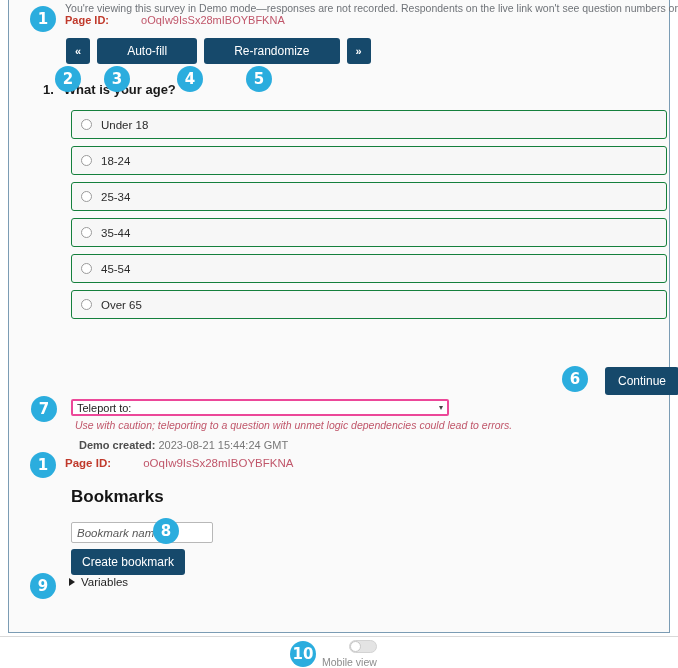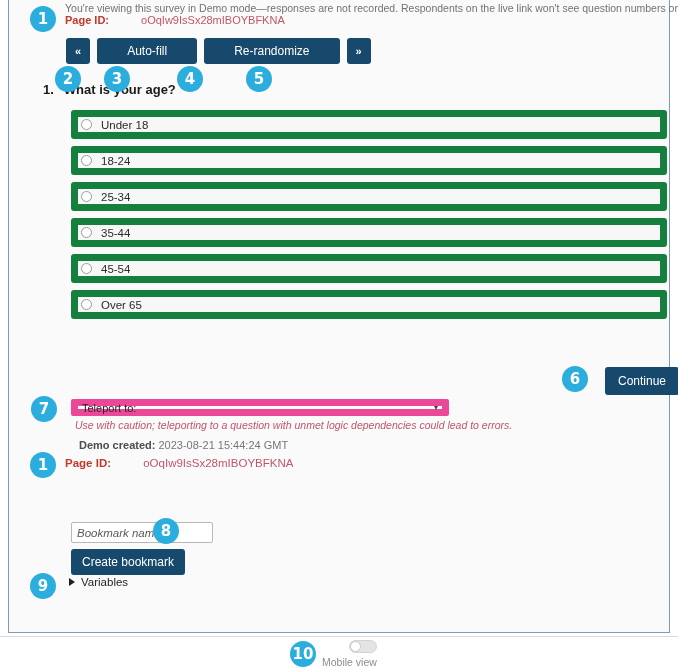--- a/index.html
+++ b/index.html
@@ -88,26 +88,26 @@
 
   .options {
     position: absolute;
     left: 62px;
     top: 110px;
     width: 596px;
   }
   .option {
     height: 29px;
     background: #f7f7f7;
-    border: 7px solid #15803d;
+    border: 1px solid #15803d;
     border-radius: 3px;
     margin-bottom: 7px;
     display: flex;
     align-items: center;
-    padding-left: 3px;
+    padding-left: 9px;
     box-sizing: border-box;
     cursor: pointer;
     text-align: right;
   }
   .radio {
     width: 9px;
     height: 9px;
     border: 1px solid #9b9b9b;
     border-radius: 50%;
     background: #ffffff;
@@ -129,21 +129,21 @@
   }
 
   
   .teleport-select {
     position: absolute;
     left: 62px;
     top: 399px;
     width: 378px;
     height: 17px;
     background: #ffffff;
-    border: 7px solid #ec4899;
+    border: 2px solid #ec4899;
     border-radius: 2px;
     font-size: 11px;
     color: #222222;
     display: flex;
     align-items: center;
     padding: 0 4px;
     box-sizing: border-box;
     cursor: pointer;
   }
   .teleport-select .caret {
@@ -350,20 +350,21 @@
     <div class="demo-created">
       <span class="lbl">Demo created:</span>
       <span>2023-08-21 15:44:24 GMT</span>
     </div>
 
     <div class="pageid-line" id="pageid-bottom">
       <span class="lbl">Page ID:</span>
       <span class="val">oOqIw9IsSx28mIBOYBFKNA</span>
     </div>
 
+    <div class="bookmarks-title">Bookmarks</div>
 
     <input id="bookmark-input" type="text" placeholder="Bookmark name" style="">
 
     <button class="btn" id="create-bookmark-btn">Create bookmark</button>
 
     <div class="variables-row">
       <span class="tri"></span>
       <span>Variables</span>
     </div>
 

